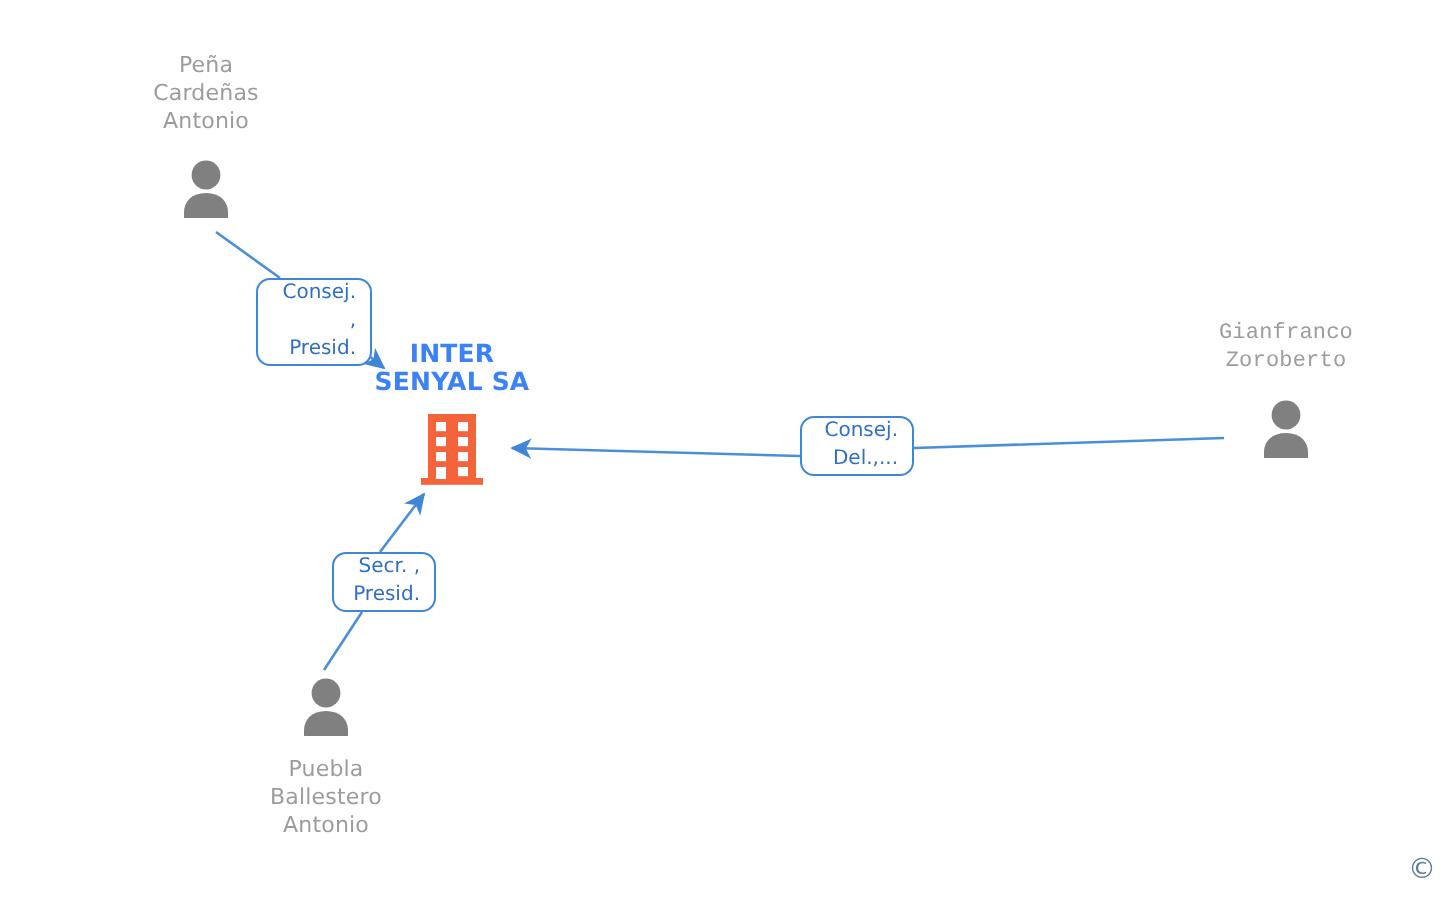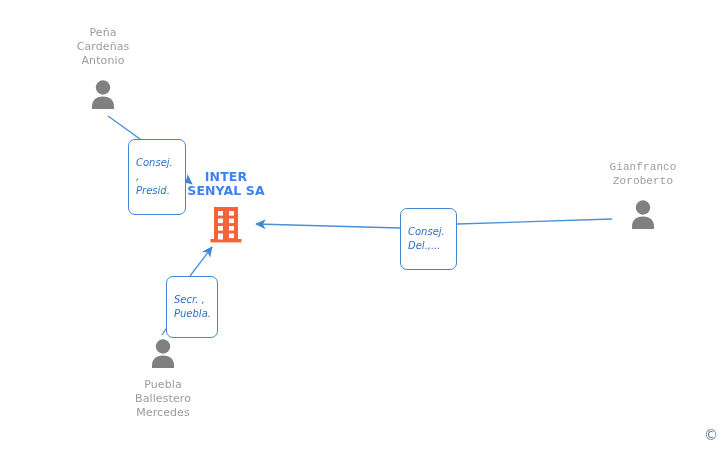--- a/index.html
+++ b/index.html
@@ -40,25 +40,24 @@
 
   
   .role-label{
     position:absolute;
     border:1.4px solid #3f87d6;
     border-radius:7px;
     background:#ffffff;
     color:#2f6fc4;
     font-size:10px;
     line-height:14px;
-    text-align:left;
-    padding:16px 7px;
+    text-align:right;
+    padding:0 7px;
     white-space:pre-line;
     box-sizing:border-box;
-    font-style:italic;
   }
 
   
   .watermark{
     position:absolute;
     right:10px;bottom:8px;
     display:flex;align-items:center;gap:4px;
   }
   .wm-c{
     color:#5b7c99;font-size:14px;line-height:14px;
@@ -139,31 +138,31 @@
 Zoroberto</div>
     <div style="display:flex;justify-content:center;margin-top:10px;">
       <svg class="person-icon" viewBox="0 0 34 34">
         <circle cx="17" cy="9.5" r="7.2" fill="#808080"></circle>
         <path d="M17 18.5c-7 0-11 4.2-11 9.6V31h22v-2.9c0-5.4-4-9.6-11-9.6z" fill="#808080"></path>
       </svg>
     </div>
   </div>
 
   <div class="role-label" style="left:166px;top:276px;width:52px;">Secr. ,
-Puebla.</div>
+Presid.</div>
 
   <div class="node" style="left:108px;top:337px;width:110px;">
     <div style="display:flex;justify-content:center;">
       <svg class="person-icon" viewBox="0 0 34 34">
         <circle cx="17" cy="9.5" r="7.2" fill="#808080"></circle>
         <path d="M17 18.5c-7 0-11 4.2-11 9.6V31h22v-2.9c0-5.4-4-9.6-11-9.6z" fill="#808080"></path>
       </svg>
     </div>
     <div class="person-name" style="margin-top:7px;">Puebla
 Ballestero
-Mercedes</div>
+Antonio</div>
   </div>
 
   <div class="watermark">
     <span class="wm-c">©</span>
   </div>
 
 </div>
 
 </body></html>

